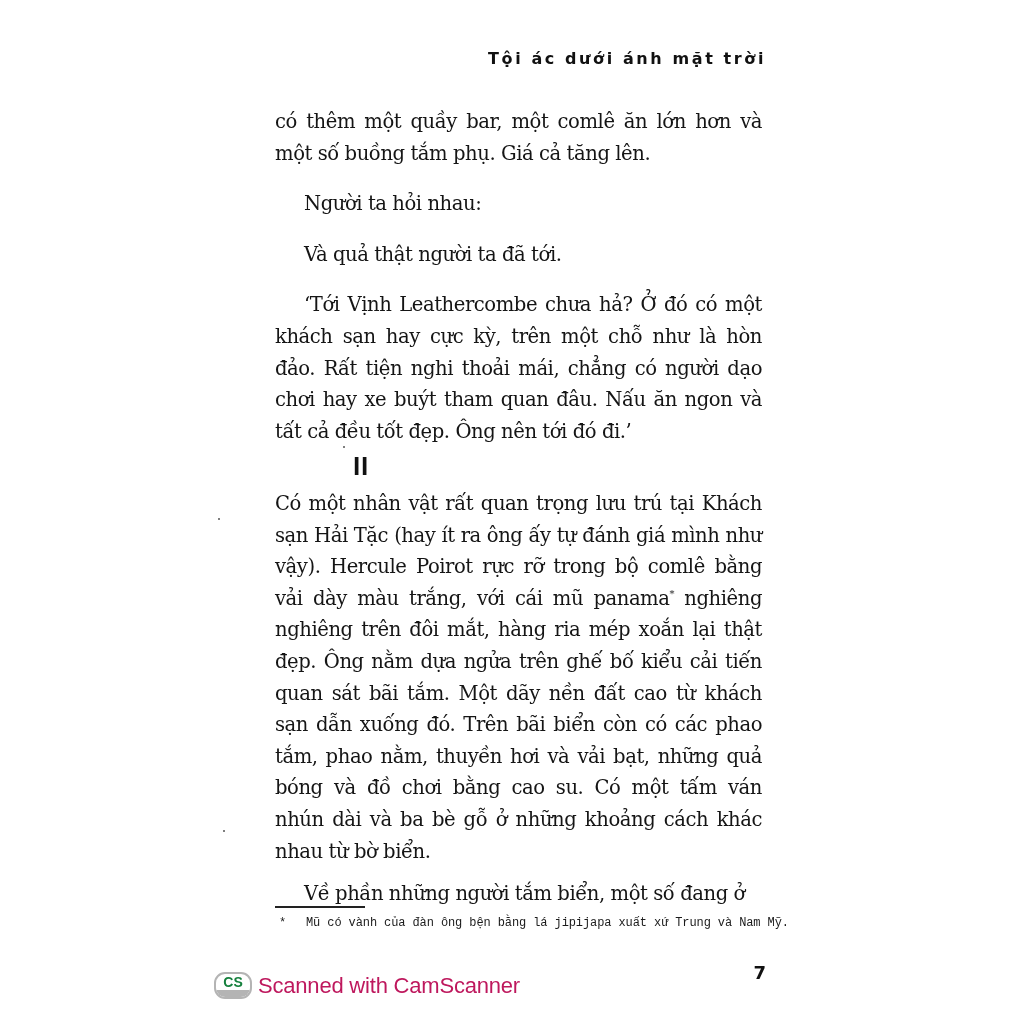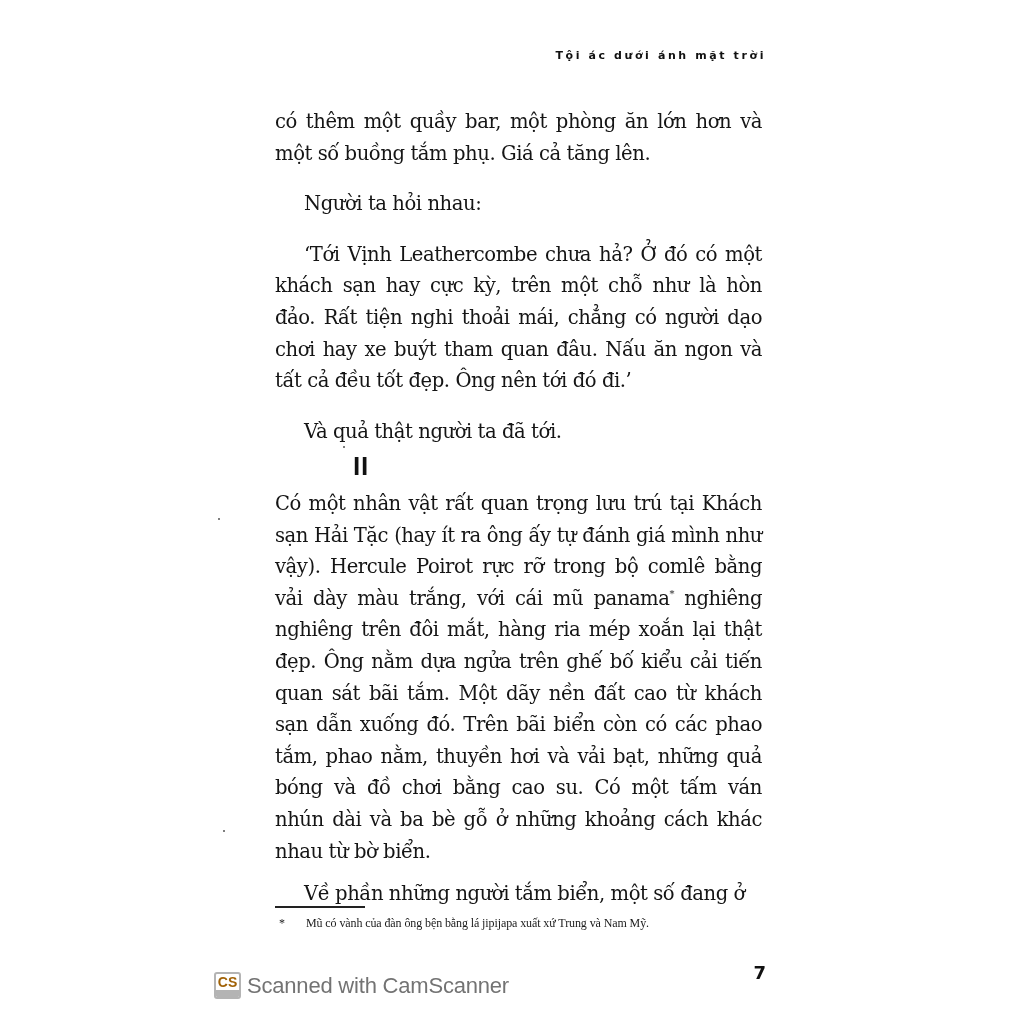--- a/index.html
+++ b/index.html
@@ -13,21 +13,21 @@
       position: relative;
       overflow: hidden;
       color: #141414;
     }
     .running-header {
       position: absolute;
       top: 49px;
       right: 258px;
       font-family: "DejaVu Sans", sans-serif;
       font-weight: bold;
-      font-size: 11px;
+      font-size: 16px;
       letter-spacing: 2.6px;
       color: #111;
     }
     .body-text {
       position: absolute;
       left: 275px;
       width: 487px;
       font-family: "DejaVu Serif", serif;
       font-size: 19.6px;
       line-height: 31.6px;
@@ -69,21 +69,21 @@
       left: 275px;
       top: 906px;
       width: 90px;
       height: 1.5px;
       background: #222;
     }
     .footnote {
       position: absolute;
       left: 279px;
       top: 916px;
-      font-family: Liberation Serif, serif;
+      font-family: Liberation Mono, monospace;
       font-size: 12px;
       color: #1a1a1a;
       letter-spacing: -0.1px;
       white-space: nowrap;
     }
     .footnote .marker {
       display: inline-block;
       width: 27px;
     }
     .page-number {
@@ -98,65 +98,65 @@
     .watermark {
       position: absolute;
       left: 214px;
       top: 972px;
       display: flex;
       align-items: center;
       gap: 6px;
       color: #a9a9a9;
     }
     .cs-logo {
-      width: 27px;
+      width: 38px;
       height: 27px;
       border: 2px solid #b4b4b4;
-      border-radius: 3px;
+      border-radius: 11px;
       box-sizing: border-box;
       font-family: "Liberation Sans", sans-serif;
       font-size: 14px;
       font-weight: bold;
-      color: #a16207;
+      color: #15803d;
       display: flex;
       align-items: flex-start;
       justify-content: center;
       line-height: 16px;
       position: relative;
       overflow: hidden;
     }
     .cs-logo::after {
       content: "";
       position: absolute;
       left: 0; right: 0; bottom: 0;
       height: 7px;
       background: #b4b4b4;
     }
     .watermark-text {
       font-family: "Liberation Sans", sans-serif;
       font-size: 22px;
-      color: #737373;
+      color: #be185d;
       letter-spacing: -0.2px;
     }
     sup.fn {
       font-size: 10px;
       vertical-align: 8px;
       line-height: 0;
     }
   </style>
 </head>
 <body>
 
 <div class="running-header">Tội ác dưới ánh mặt trời</div>
 
 <div class="body-text block-top">
-  <p class="para">có thêm một quầy bar, một phòng ăn lớn hơn và một số buồng tắm phụ. Giá cả tăng lên.</p>
+  <p class="para">có thêm một quầy bar, một comlê ăn lớn hơn và một số buồng tắm phụ. Giá cả tăng lên.</p>
   <p class="para indent">Người ta hỏi nhau:</p>
+  <p class="para indent">Và quả thật người ta đã tới.</p>
   <p class="para indent">‘Tới Vịnh Leathercombe chưa hả? Ở đó có một khách sạn hay cực kỳ, trên một chỗ như là hòn đảo. Rất tiện nghi thoải mái, chẳng có người dạo chơi hay xe buýt tham quan đâu. Nấu ăn ngon và tất cả đều tốt đẹp. Ông nên tới đó đi.’</p>
-  <p class="para indent">Và quả thật người ta đã tới.</p>
 </div>
 
 <span class="stray-dot" style="left:343px; top:446px;"></span>
 <span class="stray-dot" style="left:218px; top:518px;"></span>
 <span class="stray-dot" style="left:223px; top:830px;"></span>
 
 <div class="section-heading">II</div>
 
 <div class="body-text block-bottom">
   <p class="para"><span>Có một nhân vật rất quan trọng lưu trú tại Khách sạn Hải Tặc (hay ít ra ông ấy tự đánh giá mình như vậy). Hercule Poirot rực rỡ trong bộ comlê bằng vải dày màu trắng, với cái mũ panama</span><sup class="fn">*</sup><span> nghiêng nghiêng trên đôi mắt, hàng ria mép xoắn lại thật đẹp. Ông nằm dựa ngửa trên ghế bố kiểu cải tiến quan sát bãi tắm. Một dãy nền đất cao từ khách sạn dẫn xuống đó. Trên bãi biển còn có các phao tắm, phao nằm, thuyền hơi và vải bạt, những quả bóng và đồ chơi bằng cao su. Có một tấm ván nhún dài và ba bè gỗ ở những khoảng cách khác nhau từ bờ biển.</span></p>

